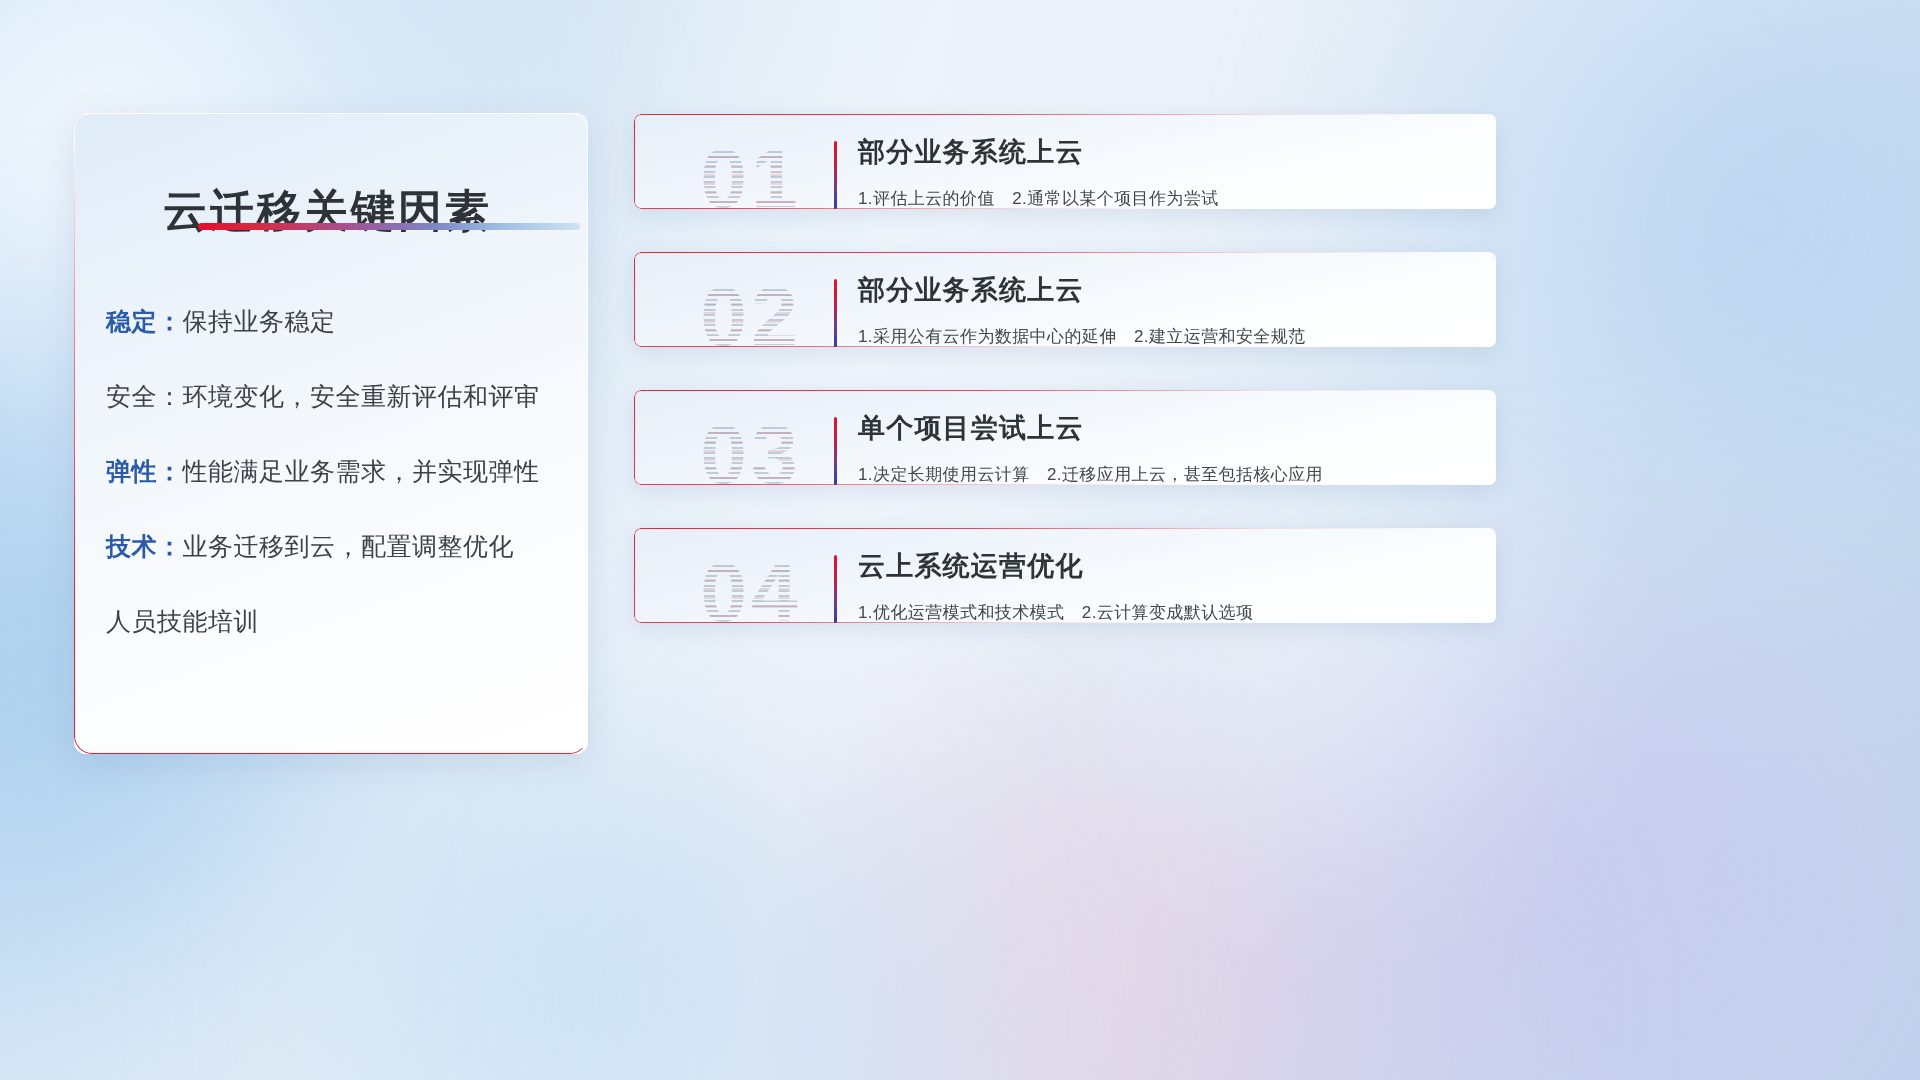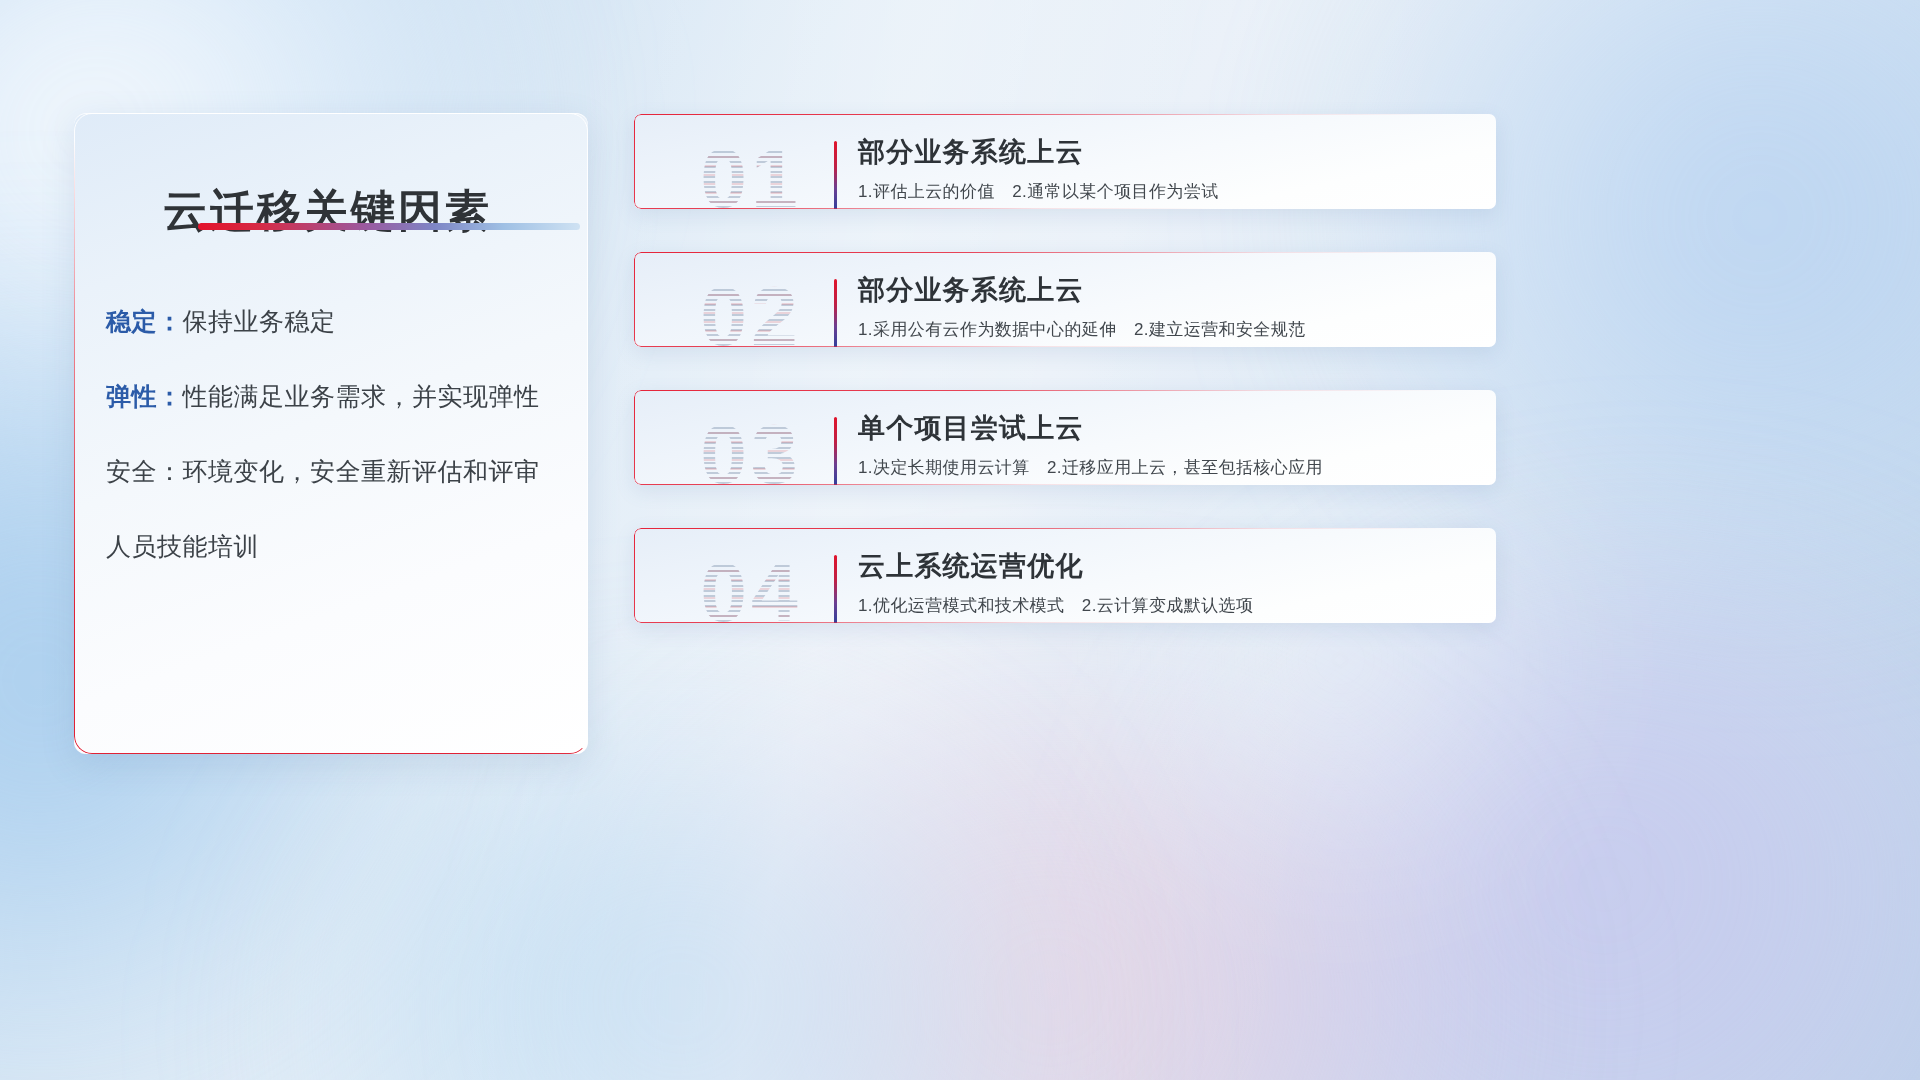--- a/index.html
+++ b/index.html
@@ -106,21 +106,21 @@
   .card-bar{
     position:absolute;left:200px;top:27px;width:2.6px;height:75px;border-radius:2px;
     background:linear-gradient(180deg,#e0142b 0%,#c02045 34%,#6a3f92 64%,#1d3f9e 100%);
   }
   .card-text{position:absolute;left:224px;top:22px;right:16px;}
   .card-title{
     font-size:27px;font-weight:700;color:#2e3338;letter-spacing:1.2px;
     line-height:1.2;white-space:nowrap;
   }
   .card-sub{
-    margin-top:13px;font-size:17px;color:#41474d;letter-spacing:.4px;
+    margin-top:20px;font-size:17px;color:#41474d;letter-spacing:.4px;
     line-height:1.3;white-space:nowrap;
   }
 </style>
 </head>
 <body>
 
 <div class="stage">
 
   <div class="bg-base"></div>
   <div class="bg-blob blob-a"></div>
@@ -134,24 +134,27 @@
 
   <section class="left-panel">
     <h1 class="panel-title">云迁移关键因素</h1>
     <div class="title-rule"></div>
 
     <div class="panel-list">
       <div class="panel-line">
         <span class="lbl-blue">稳定：</span><span>保持业务稳定</span>
       </div>
       <div class="panel-line">
+        <span class="lbl-gray">安全：</span><span>环境变化，安全重新评估和评审</span>
+      </div>
+      <div class="panel-line">
         <span class="lbl-blue">弹性：</span><span>性能满足业务需求，并实现弹性</span>
       </div>
       <div class="panel-line">
-        <span class="lbl-gray">安全：</span><span>环境变化，安全重新评估和评审</span>
+        <span class="lbl-blue">技术：</span><span>业务迁移到云，配置调整优化</span>
       </div>
       <div class="panel-line">
         <span class="lbl-gray"></span><span>人员技能培训</span>
       </div>
     </div>
   </section>
 
   <section class="cards">
 
     <article class="card">

